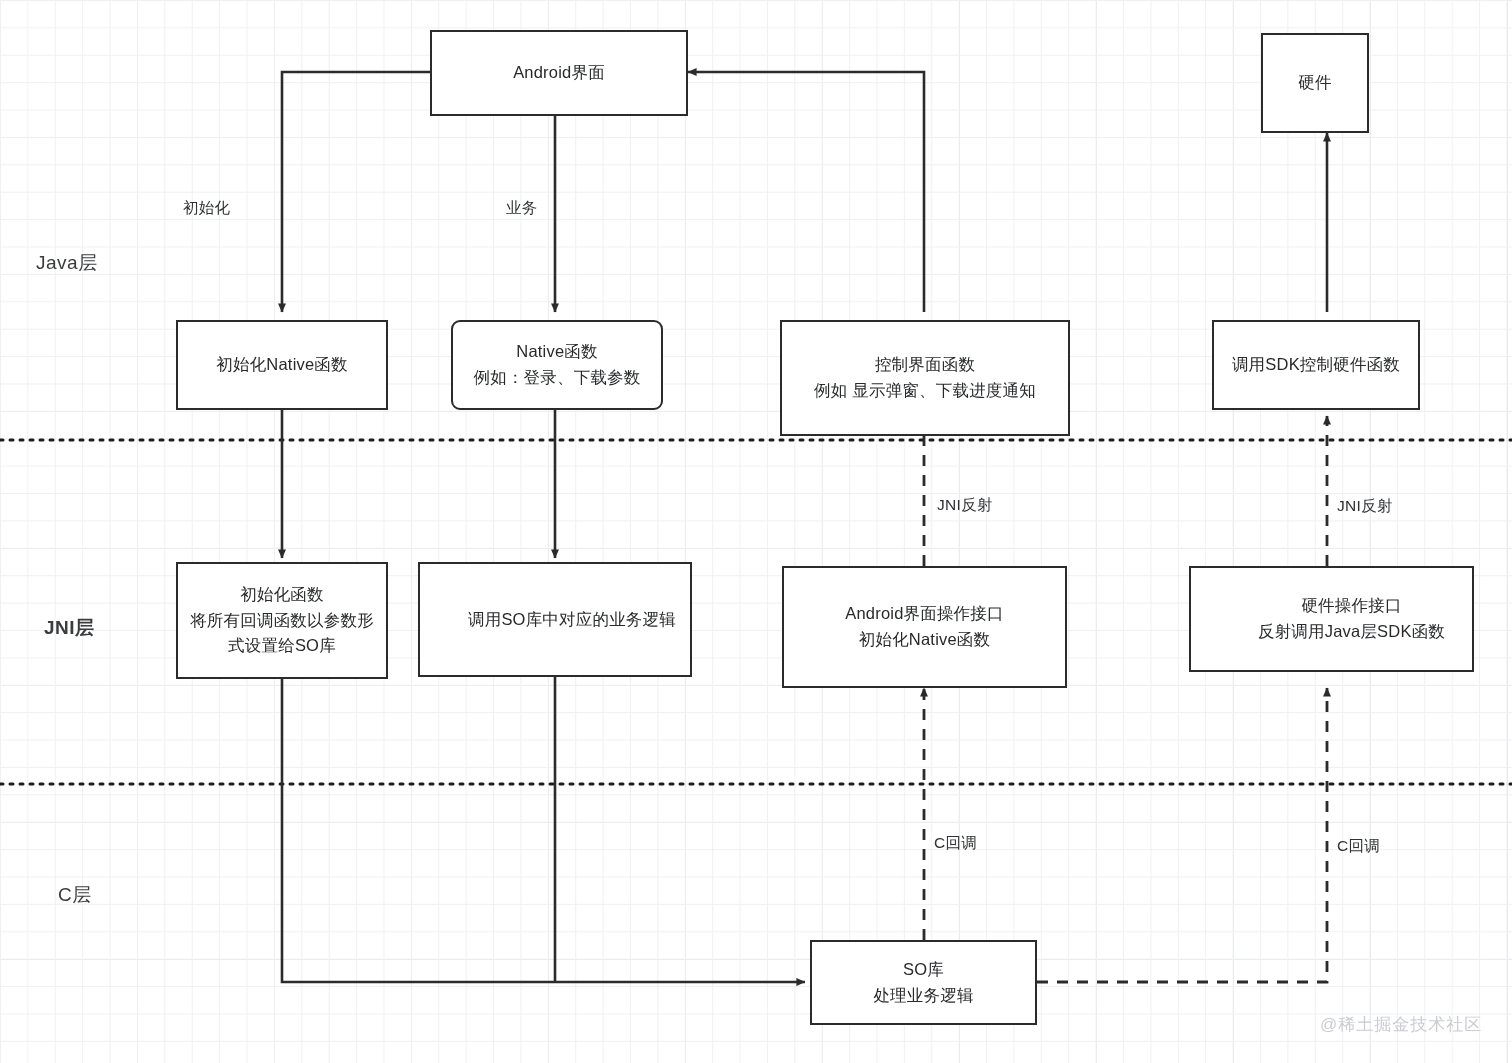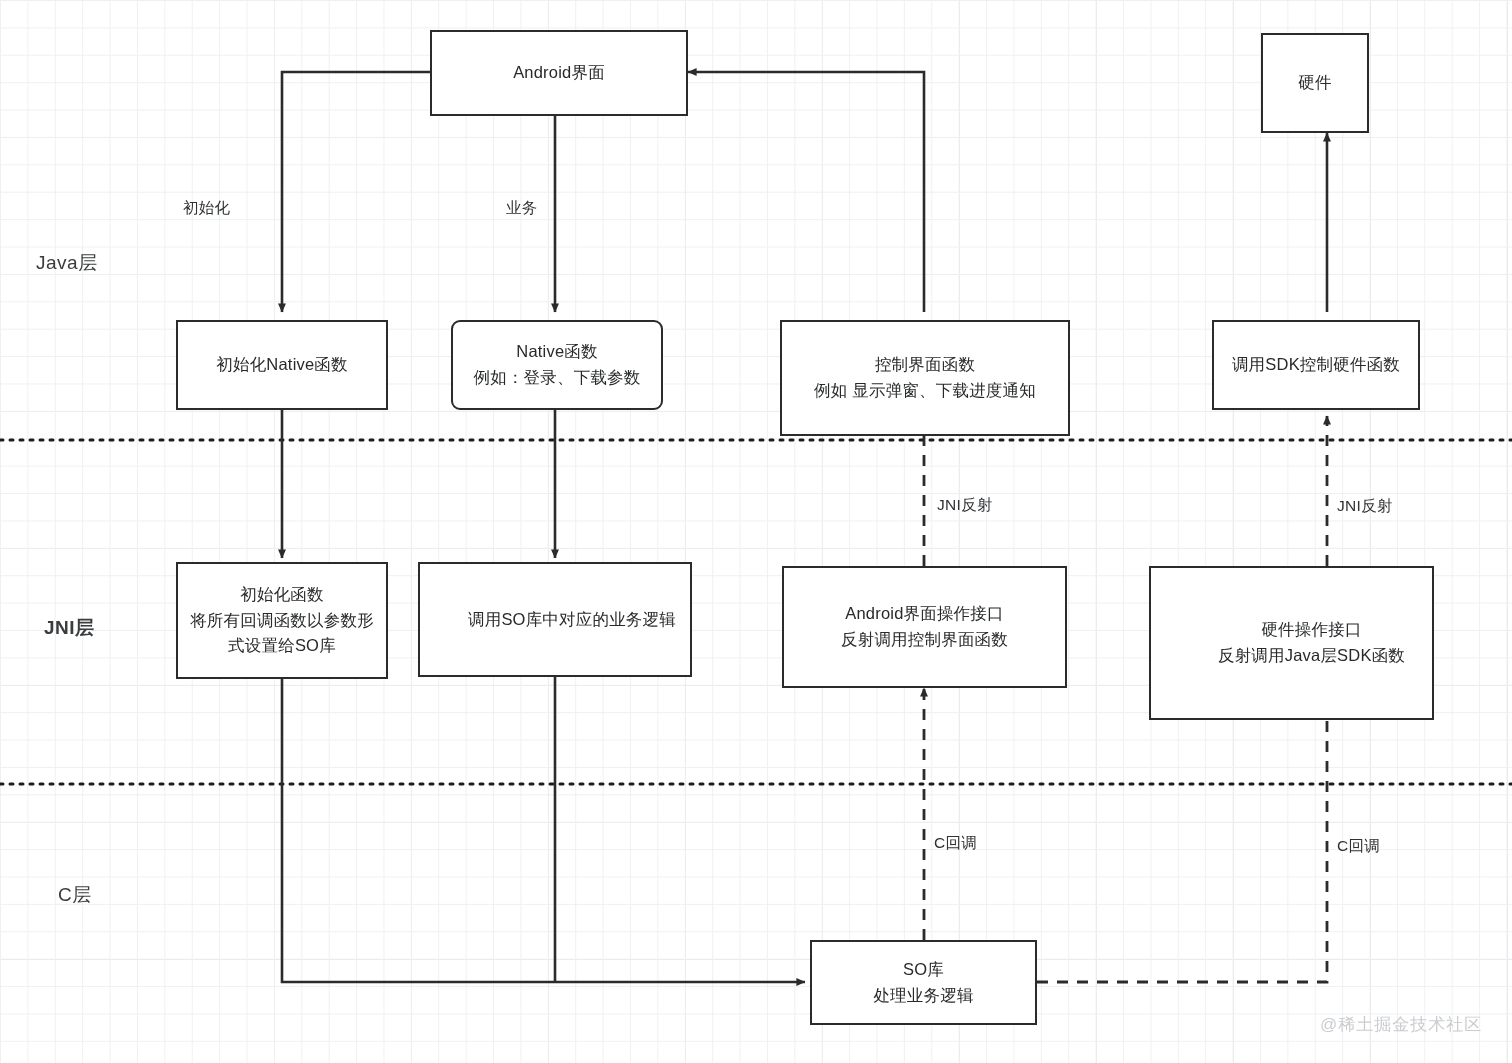--- a/index.html
+++ b/index.html
@@ -132,23 +132,23 @@
 
   <div class="node" style="left:1212px; top:320px; width:208px; height:90px;">调用SDK控制硬件函数</div>
 
   <div class="node" style="left:176px; top:562px; width:212px; height:117px;">初始化函数
 将所有回调函数以参数形
 式设置给SO库</div>
 
   <div class="node" style="left:418px; top:562px; width:274px; height:115px;padding-left:34px;">调用SO库中对应的业务逻辑</div>
 
   <div class="node" style="left:782px; top:566px; width:285px; height:122px;">Android界面操作接口
-反射调用控制界面函数</div>
+初始化Native函数</div>
 
-  <div class="node" style="left:1149px; top:566px; width:285px; height:154px;padding-left:40px;">硬件操作接口
+  <div class="node" style="left:1189px; top:566px; width:285px; height:106px;padding-left:40px;">硬件操作接口
 反射调用Java层SDK函数</div>
 
   <div class="node" style="left:810px; top:940px; width:227px; height:85px;">SO库
 处理业务逻辑</div>
 
   <div class="edge-label" style="left:183px; top:198px;">初始化</div>
   <div class="edge-label" style="left:506px; top:198px;">业务</div>
   <div class="edge-label" style="left:937px; top:495px;">JNI反射</div>
   <div class="edge-label" style="left:1337px; top:496px;">JNI反射</div>
   <div class="edge-label" style="left:934px; top:833px;">C回调</div>

